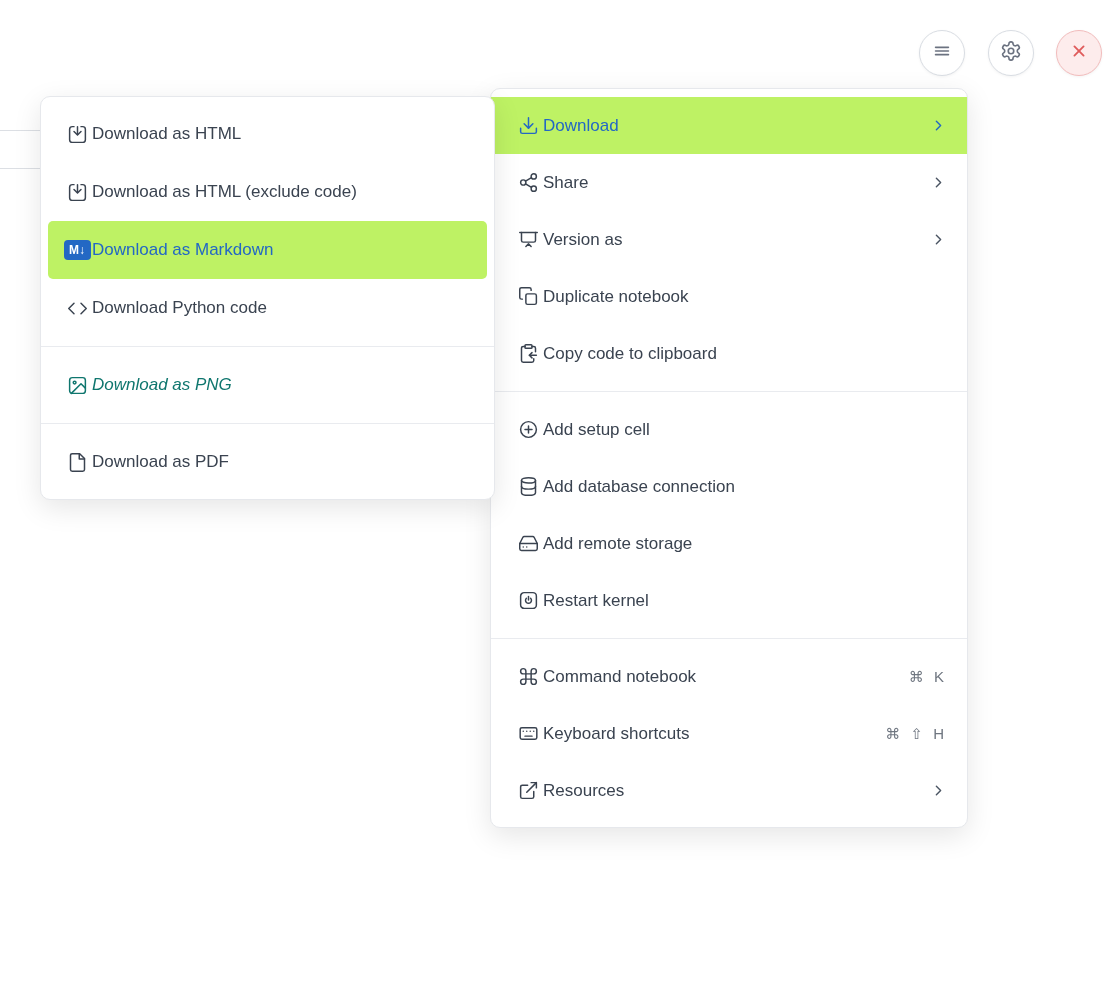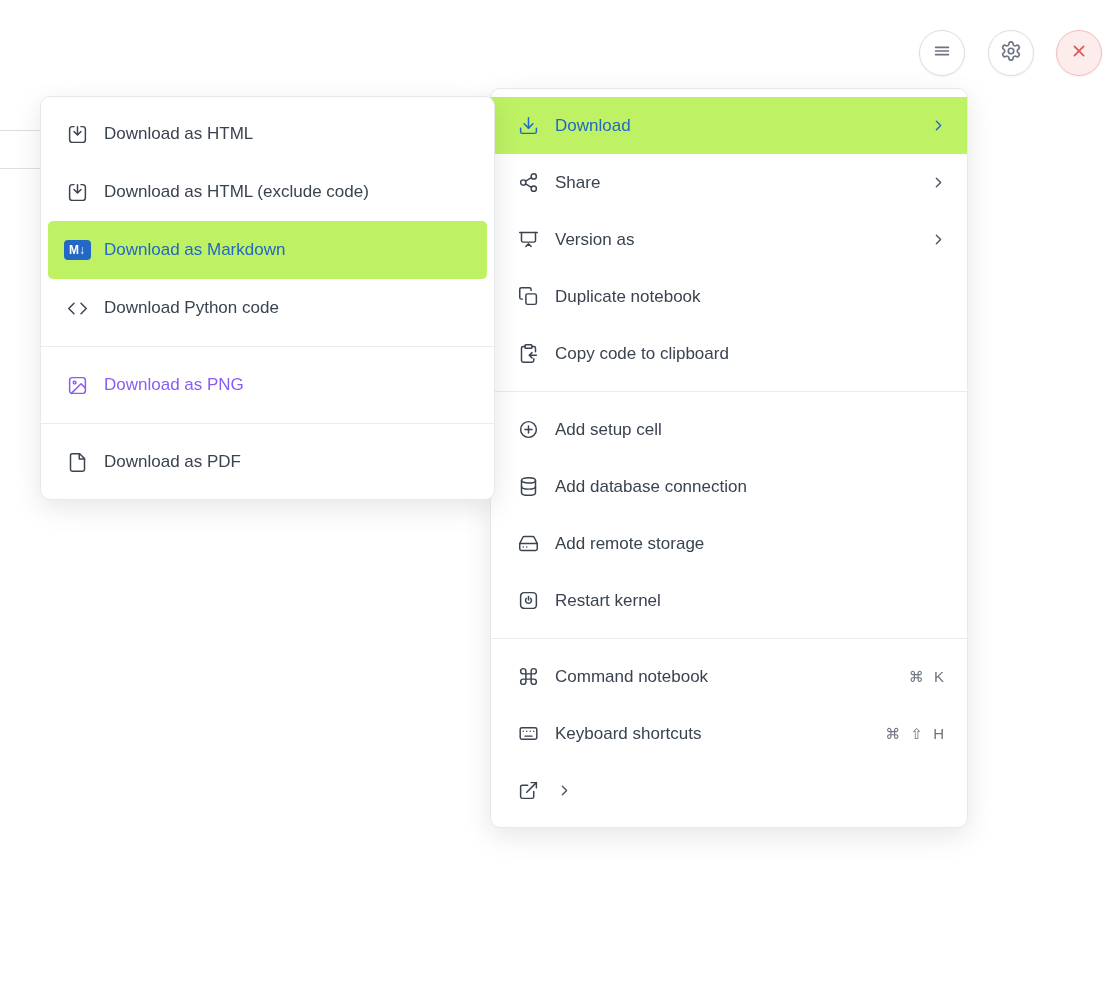--- a/index.html
+++ b/index.html
@@ -17,34 +17,34 @@
     stroke-linecap:round;stroke-linejoin:round;}
   .circle-btn.danger{background:#fdecec;border-color:#f2bcbc;}
   .circle-btn.danger svg{stroke:#df5b5b;stroke-width:2;}
 
   
   .panel{position:absolute;background:#fff;border:1px solid #e6e8ec;border-radius:10px;
     box-shadow:0 8px 28px rgba(0,0,0,.10);padding:8px 0;box-sizing:border-box;}
   .menu-panel{left:490px;top:88px;width:478px;z-index:20;}
   .submenu-panel{left:40px;top:96px;width:455px;z-index:30;}
 
-  .menu-item{height:57px;display:flex;align-items:center;gap:16px;
+  .menu-item{height:57px;display:flex;align-items:center;gap:4px;
     padding:0 20px 0 26px;font-size:17px;color:#3a4350;cursor:pointer;}
   .submenu-panel .menu-item{height:58px;padding:0 20px 0 25px;}
   .menu-item .mi-icon{width:22px;height:22px;display:flex;align-items:center;justify-content:center;flex:none;}
   .menu-item .mi-icon svg{width:21px;height:21px;stroke:currentColor;fill:none;
     stroke-width:1.7;stroke-linecap:round;stroke-linejoin:round;}
   .menu-item .mi-label{flex:1;white-space:nowrap;}
   .menu-item .mi-chevron{width:18px;height:18px;flex:none;display:flex;align-items:center;justify-content:center;}
   .menu-item .mi-chevron svg{width:17px;height:17px;stroke:#4b5563;fill:none;stroke-width:2;
     stroke-linecap:round;stroke-linejoin:round;}
   .menu-item.active{background:#bef264;color:#2368c4;}
   .menu-item.active .mi-chevron svg{stroke:#2368c4;}
   .submenu-panel .menu-item.active{margin:0 7px;border-radius:5px;padding:0 13px 0 18px;}
-  .menu-item.disabled{color:#8b5cf6;cursor:default;}
+  .menu-item.disabled{color:#0f766e;cursor:default;font-style:italic;}
   .mi-shortcut{color:#6f7680;font-size:15px;letter-spacing:3px;white-space:nowrap;}
 
   .menu-sep{height:1px;background:#e9ebef;margin:9px 0;}
 
   .menu-footer{border-top:1px solid #e9ebef;margin-top:9px;padding:10px 26px 4px;}
   .menu-footer div{color:#98a0ab;font-size:15px;line-height:35px;white-space:nowrap;}
 
   .md-badge{width:27px;height:20px;border-radius:4px;background:#2368c4;color:#fff;
     display:flex;align-items:center;justify-content:center;font-size:12px;font-weight:bold;
     letter-spacing:0;flex:none;}
@@ -227,20 +227,21 @@
     </div>
 
     <div class="menu-item">
       <span class="mi-icon">
           <svg viewBox="0 0 24 24">
         <path d="M18 13v6a2 2 0 0 1-2 2H5a2 2 0 0 1-2-2V8a2 2 0 0 1 2-2h6"></path>
         <polyline points="15 3 21 3 21 9"></polyline>
             <line x1="10" y1="14" x2="21" y2="3"></line>
       </svg>
         </span>
+      <span class="mi-label">Resources</span>
       <span class="mi-chevron">
           <svg viewBox="0 0 24 24">
             <polyline points="9 6 15 12 9 18"></polyline>
           </svg>
         </span>
     </div>
 
   </div>
 
   <div class="panel submenu-panel">

